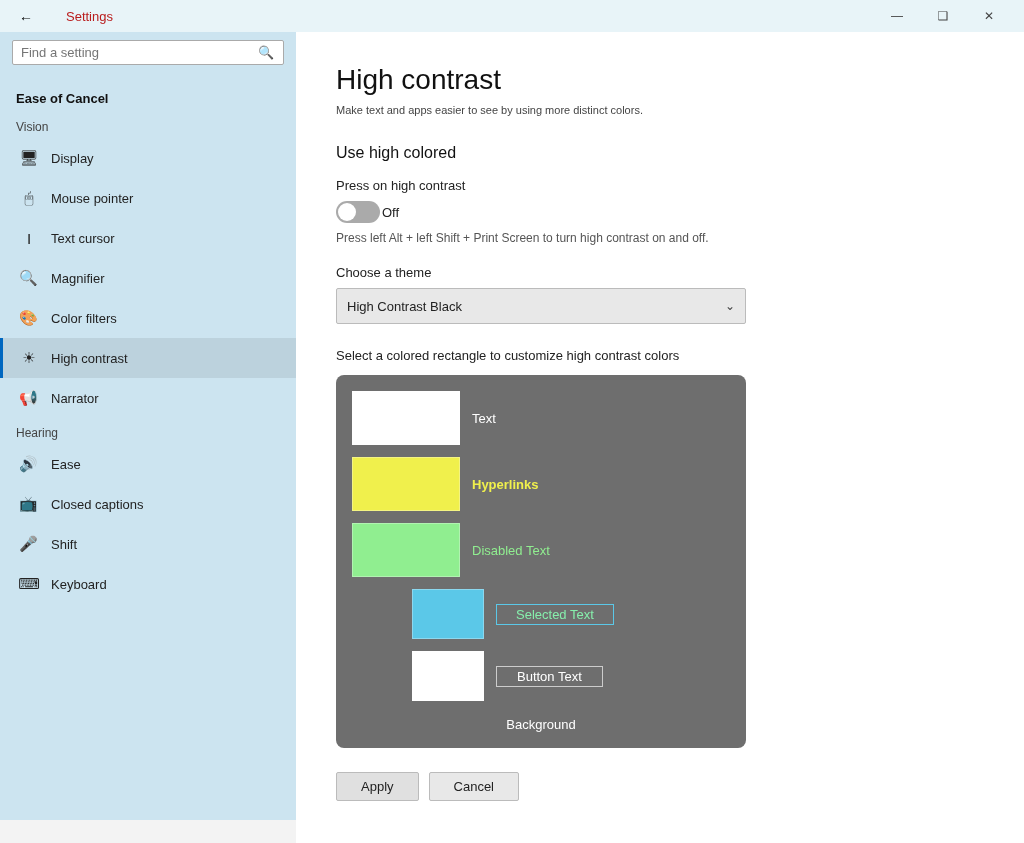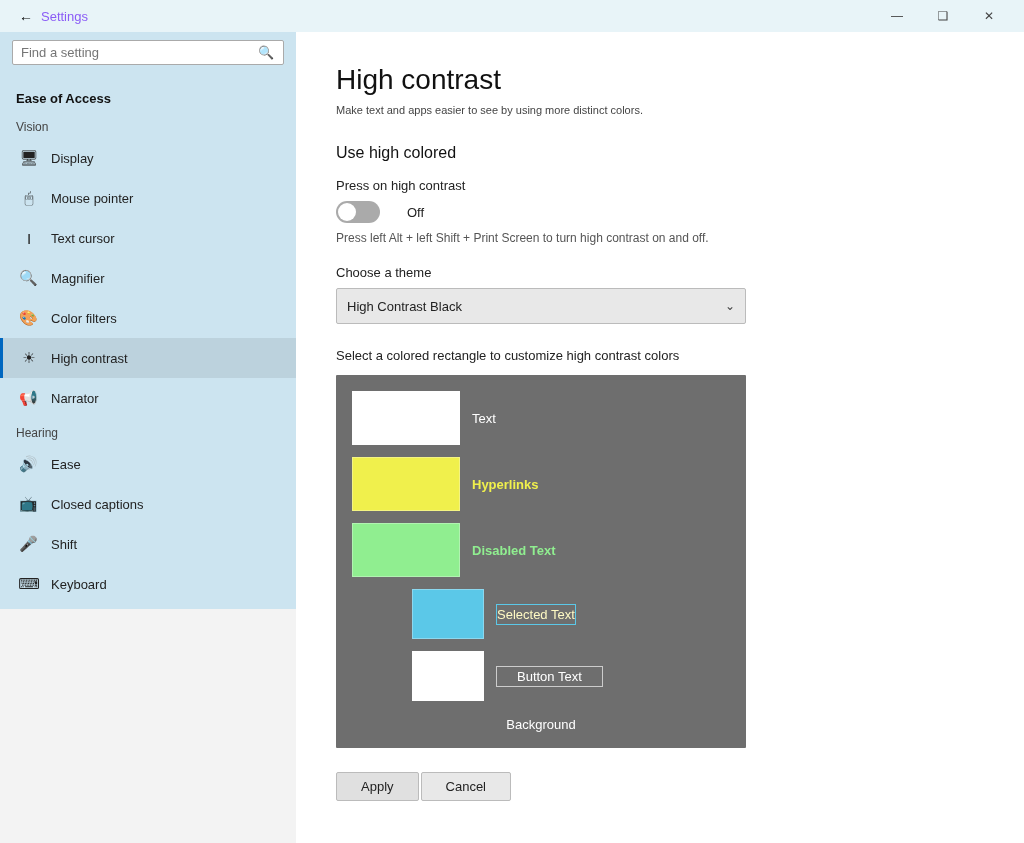--- a/index.html
+++ b/index.html
@@ -15,42 +15,42 @@
       align-items: center;
       padding: 0 12px;
       z-index: 10;
     }
     .title-bar-back {
       width: 28px; height: 28px;
       display: flex; align-items: center; justify-content: center;
       cursor: pointer; border-radius: 3px;
     }
     .title-bar-title {
-      margin-left: 1px;
-      font-size: 13px;
-      color: #8b5cf6;
+      margin-left: 26px;
+      font-size: 13px;
+      color: #b91c1c;
     }
     .window-controls {
       margin-left: auto;
       display: flex;
       gap: 0;
     }
     .win-btn {
       width: 46px; height: 32px;
       display: flex; align-items: center; justify-content: center;
       cursor: pointer;
       font-size: 12px;
       color: #444;
     }
 
     
     .sidebar {
       width: 296px;
       background: #cce4f0;
-      height: 609px;
+      height: 820px;
       padding-top: 32px;
       display: flex;
       flex-direction: column;
       overflow-y: auto;
       flex-shrink: 0;
     }
     .sidebar-search {
       margin: 8px 12px 12px 12px;
       display: flex;
       align-items: center;
@@ -120,21 +120,21 @@
     }
     .section-title {
       font-size: 16px;
       font-weight: 400;
       color: #111;
       margin-bottom: 16px;
     }
     .toggle-row {
       display: flex;
       align-items: center;
-      gap: 27px;
+      gap: 2px;
       margin-bottom: 8px;
     }
     .toggle {
       width: 44px; height: 22px;
       background: #aaa;
       border-radius: 11px;
       position: relative;
       cursor: pointer;
       display: inline-block;
       flex-shrink: 0;
@@ -176,21 +176,21 @@
 
     .color-section-label {
       font-size: 13px;
       color: #222;
       margin-bottom: 12px;
     }
     .color-grid {
       background: #6e6e6e;
       padding: 16px;
       width: 410px;
-      border-radius: 1px;
+      border-radius: 8px;
       margin-bottom: 24px;
     }
     .color-row {
       display: flex;
       align-items: center;
       margin-bottom: 12px;
       gap: 12px;
     }
     .color-row:last-child { margin-bottom: 0; }
     .color-swatch {
@@ -200,43 +200,43 @@
       flex-shrink: 0;
     }
     .color-swatch.text-swatch { background: white; }
     .color-swatch.hyperlinks-swatch { background: #f0f04c; }
     .color-swatch.disabled-swatch { background: #90ee90; }
     .color-swatch.selected-swatch { background: #5bc8e8; width: 72px; height: 50px; }
     .color-swatch.button-swatch { background: white; width: 72px; height: 50px; }
 
     .color-label { font-size: 13px; color: white; }
     .color-label.hyperlinks { color: #f0f04c; font-weight: bold; }
-    .color-label.disabled { color: #90ee90; font-weight: bold; }
+    .color-label.disabled { color: #90ee90; }
     .selected-text-box {
       border: 1px solid #5bc8e8;
-      padding: 2px 0;
-      color: #fef9c3;
+      padding: 2px 19px;
+      color: #86efac;
       font-size: 13px;
     }
     .button-text-box {
       border: 1px solid #ccc;
       padding: 2px 20px;
       color: white;
       font-size: 13px;
       background: transparent;
     }
     .background-label { color: white; font-size: 13px; text-align: center; width: 100%; margin-top: 4px; }
     .background-row {
       display: flex;
       justify-content: center;
     }
 
     .action-row {
       display: flex;
-      gap: 2px;
+      gap: 10px;
     }
     .btn {
       padding: 6px 24px;
       border: 1px solid #bbb;
       border-radius: 2px;
       font-size: 13px;
       cursor: pointer;
       background: #e8e8e8;
       color: #222;
     }
@@ -259,21 +259,21 @@
     <div class="win-btn close">✕</div>
   </div>
 </div>
 
 <div class="sidebar">
   <div class="sidebar-search">
     <input type="text" placeholder="Find a setting" style="">
     <span class="sidebar-search-icon">🔍</span>
   </div>
 
-  <div class="ease-label">Ease of Access</div>
+  <div class="ease-label">Ease of Cancel</div>
 
   <div class="sidebar-section-label">Vision</div>
 
   <div class="sidebar-item">
     <span class="icon">🖥</span>
     <span>Display</span>
   </div>
   <div class="sidebar-item">
     <span class="icon">🖱</span>
     <span>Mouse pointer</span>

